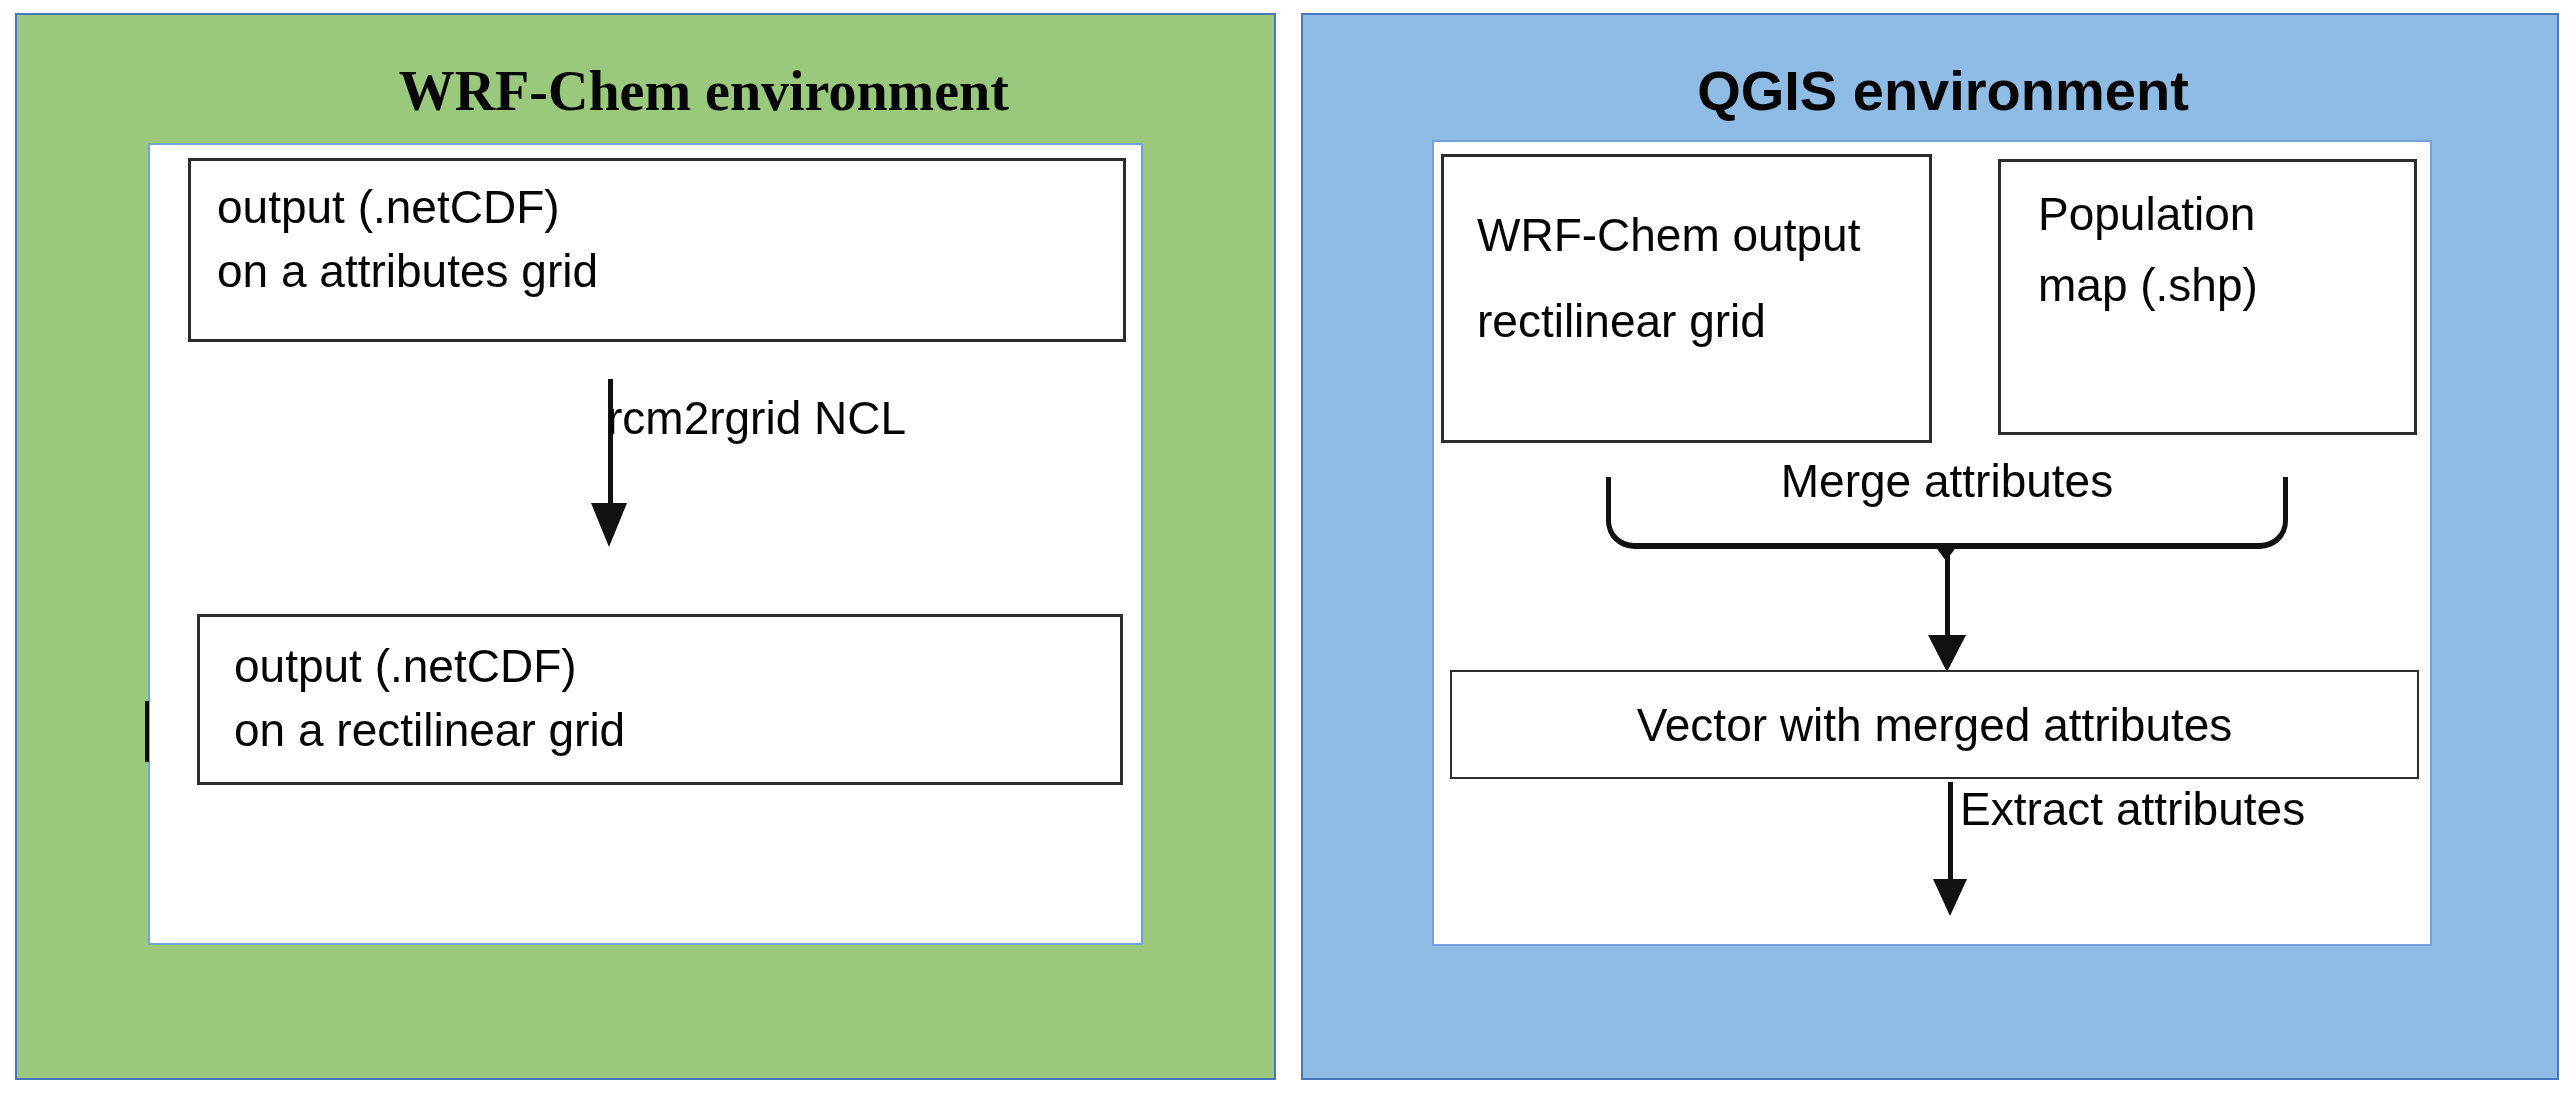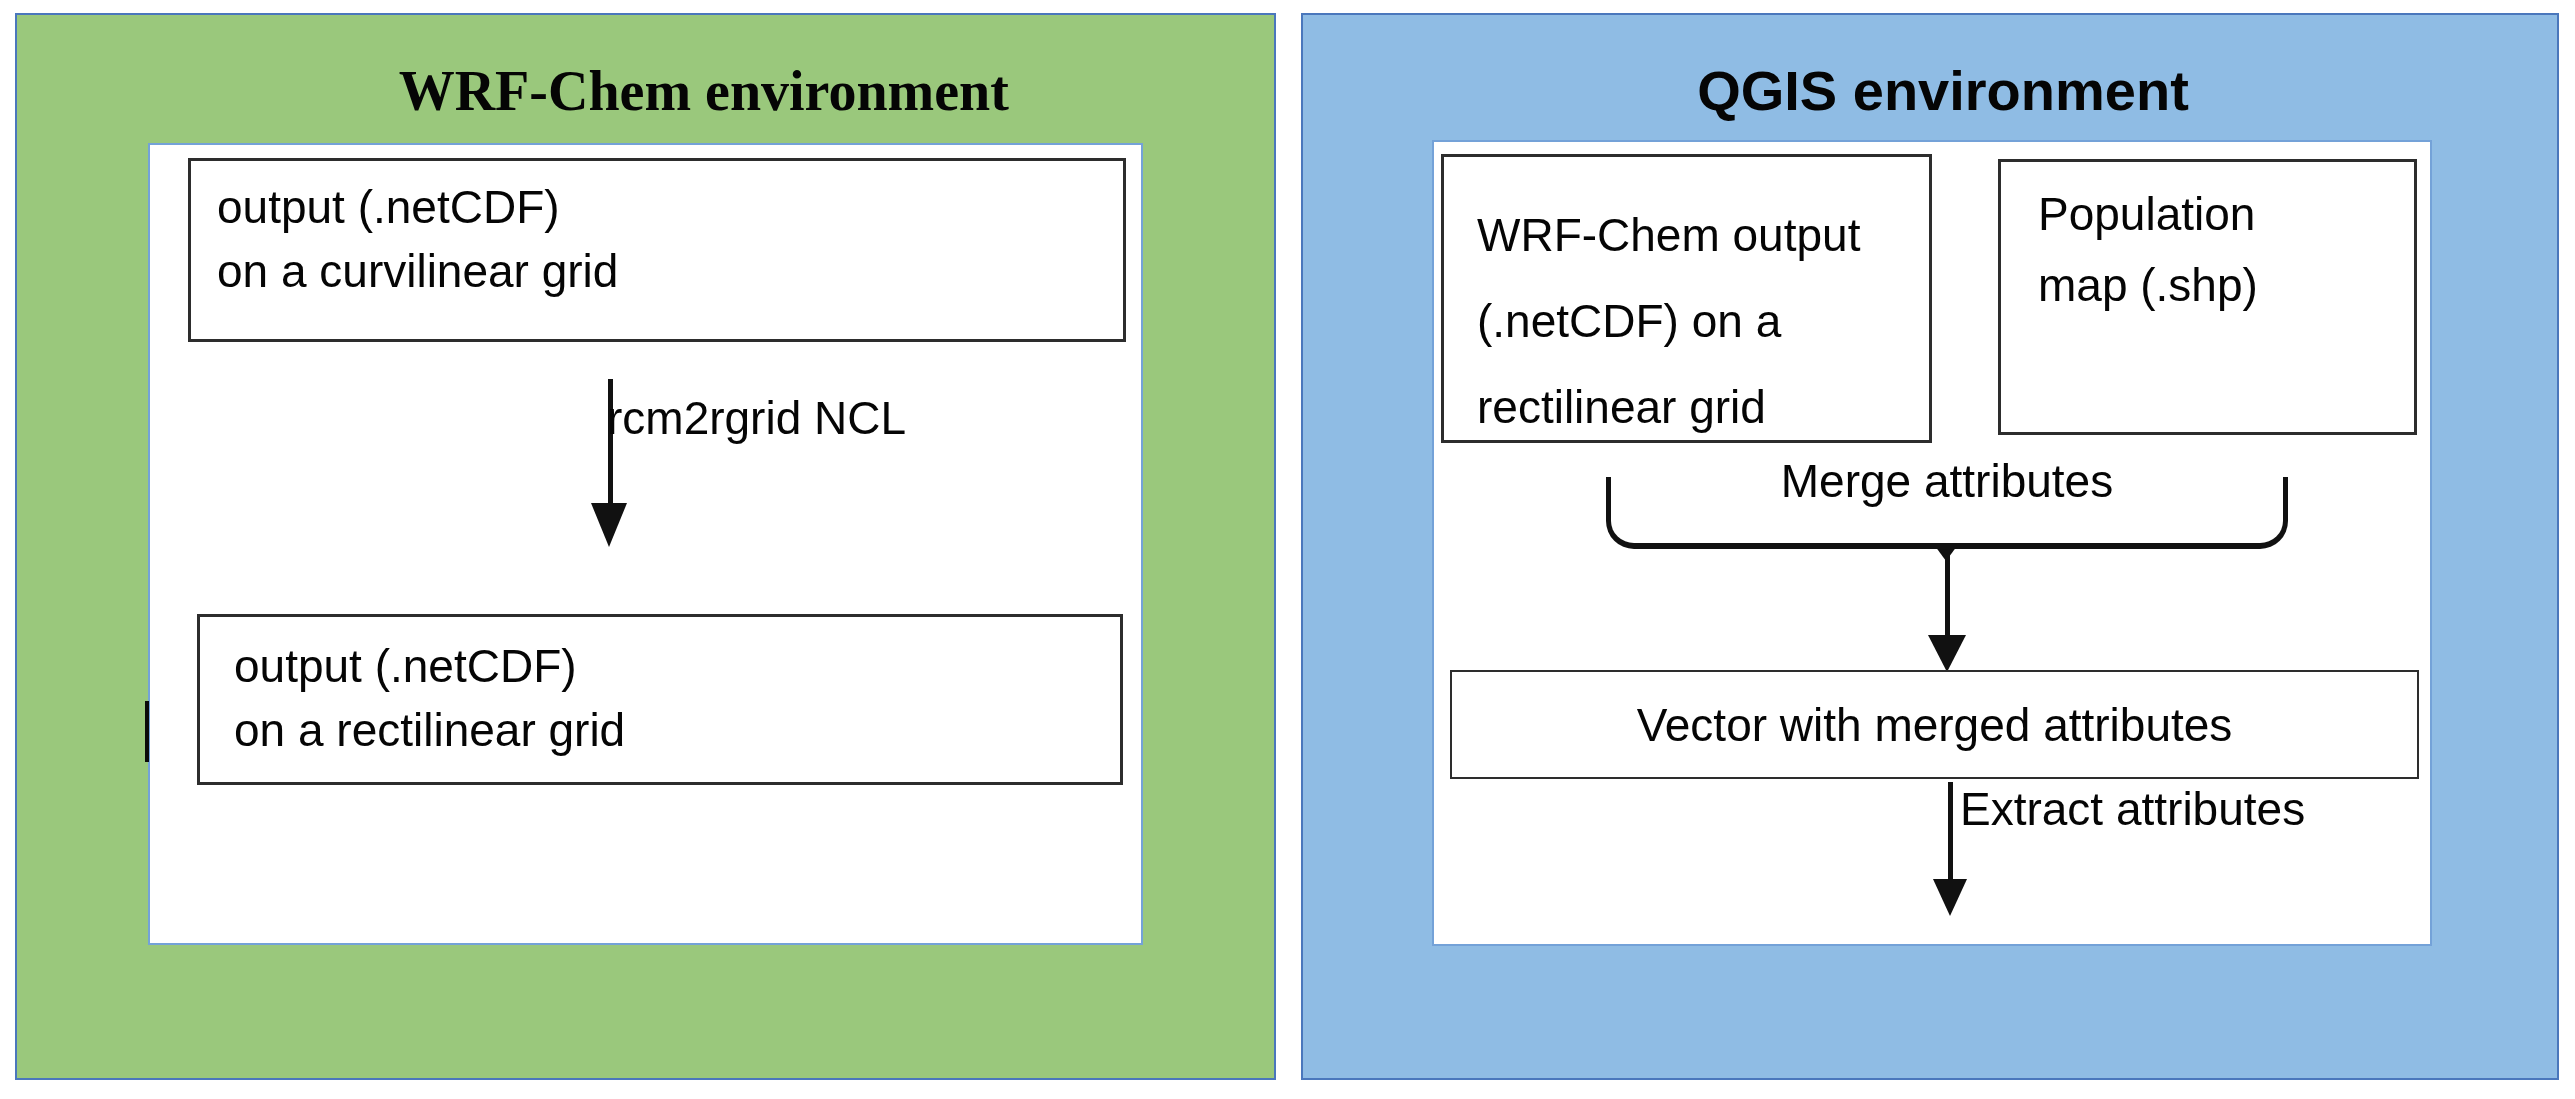--- a/index.html
+++ b/index.html
@@ -122,21 +122,21 @@
 <body>
 
 <div class="panel panel-left">
   <div class="panel-title">WRF-Chem environment</div>
 </div>
 
 <div class="inner-canvas inner-left"></div>
 
 <div class="node-box box-curvilinear">
   <div class="node-line">output (.netCDF)</div>
-  <div class="node-line">on a curvilinear grid</div>
+  <div class="node-line">on a attributes grid</div>
 </div>
 
 <div class="arrow-line arrow1-line"></div>
 <div class="arrow-head arrow1-head"></div>
 <div class="flow-label label-rcm2rgrid">rcm2rgrid NCL</div>
 
 <div class="node-box box-rectilinear">
   <div class="node-line">output (.netCDF)</div>
   <div class="node-line">on a rectilinear grid</div>
 </div>
@@ -144,21 +144,20 @@
 <div class="stray-tick"></div>
 
 <div class="panel panel-right">
   <div class="panel-title">QGIS environment</div>
 </div>
 
 <div class="inner-canvas inner-right"></div>
 
 <div class="node-box box-wrf-output">
   <div class="node-line">WRF-Chem output</div>
-  <div class="node-line">(.netCDF) on a</div>
   <div class="node-line">rectilinear grid</div>
 </div>
 
 <div class="node-box box-population">
   <div class="node-line">Population</div>
   <div class="node-line">map (.shp)</div>
 </div>
 
 <div class="flow-label label-merge">Merge attributes</div>
 <div class="merge-brace"></div>

